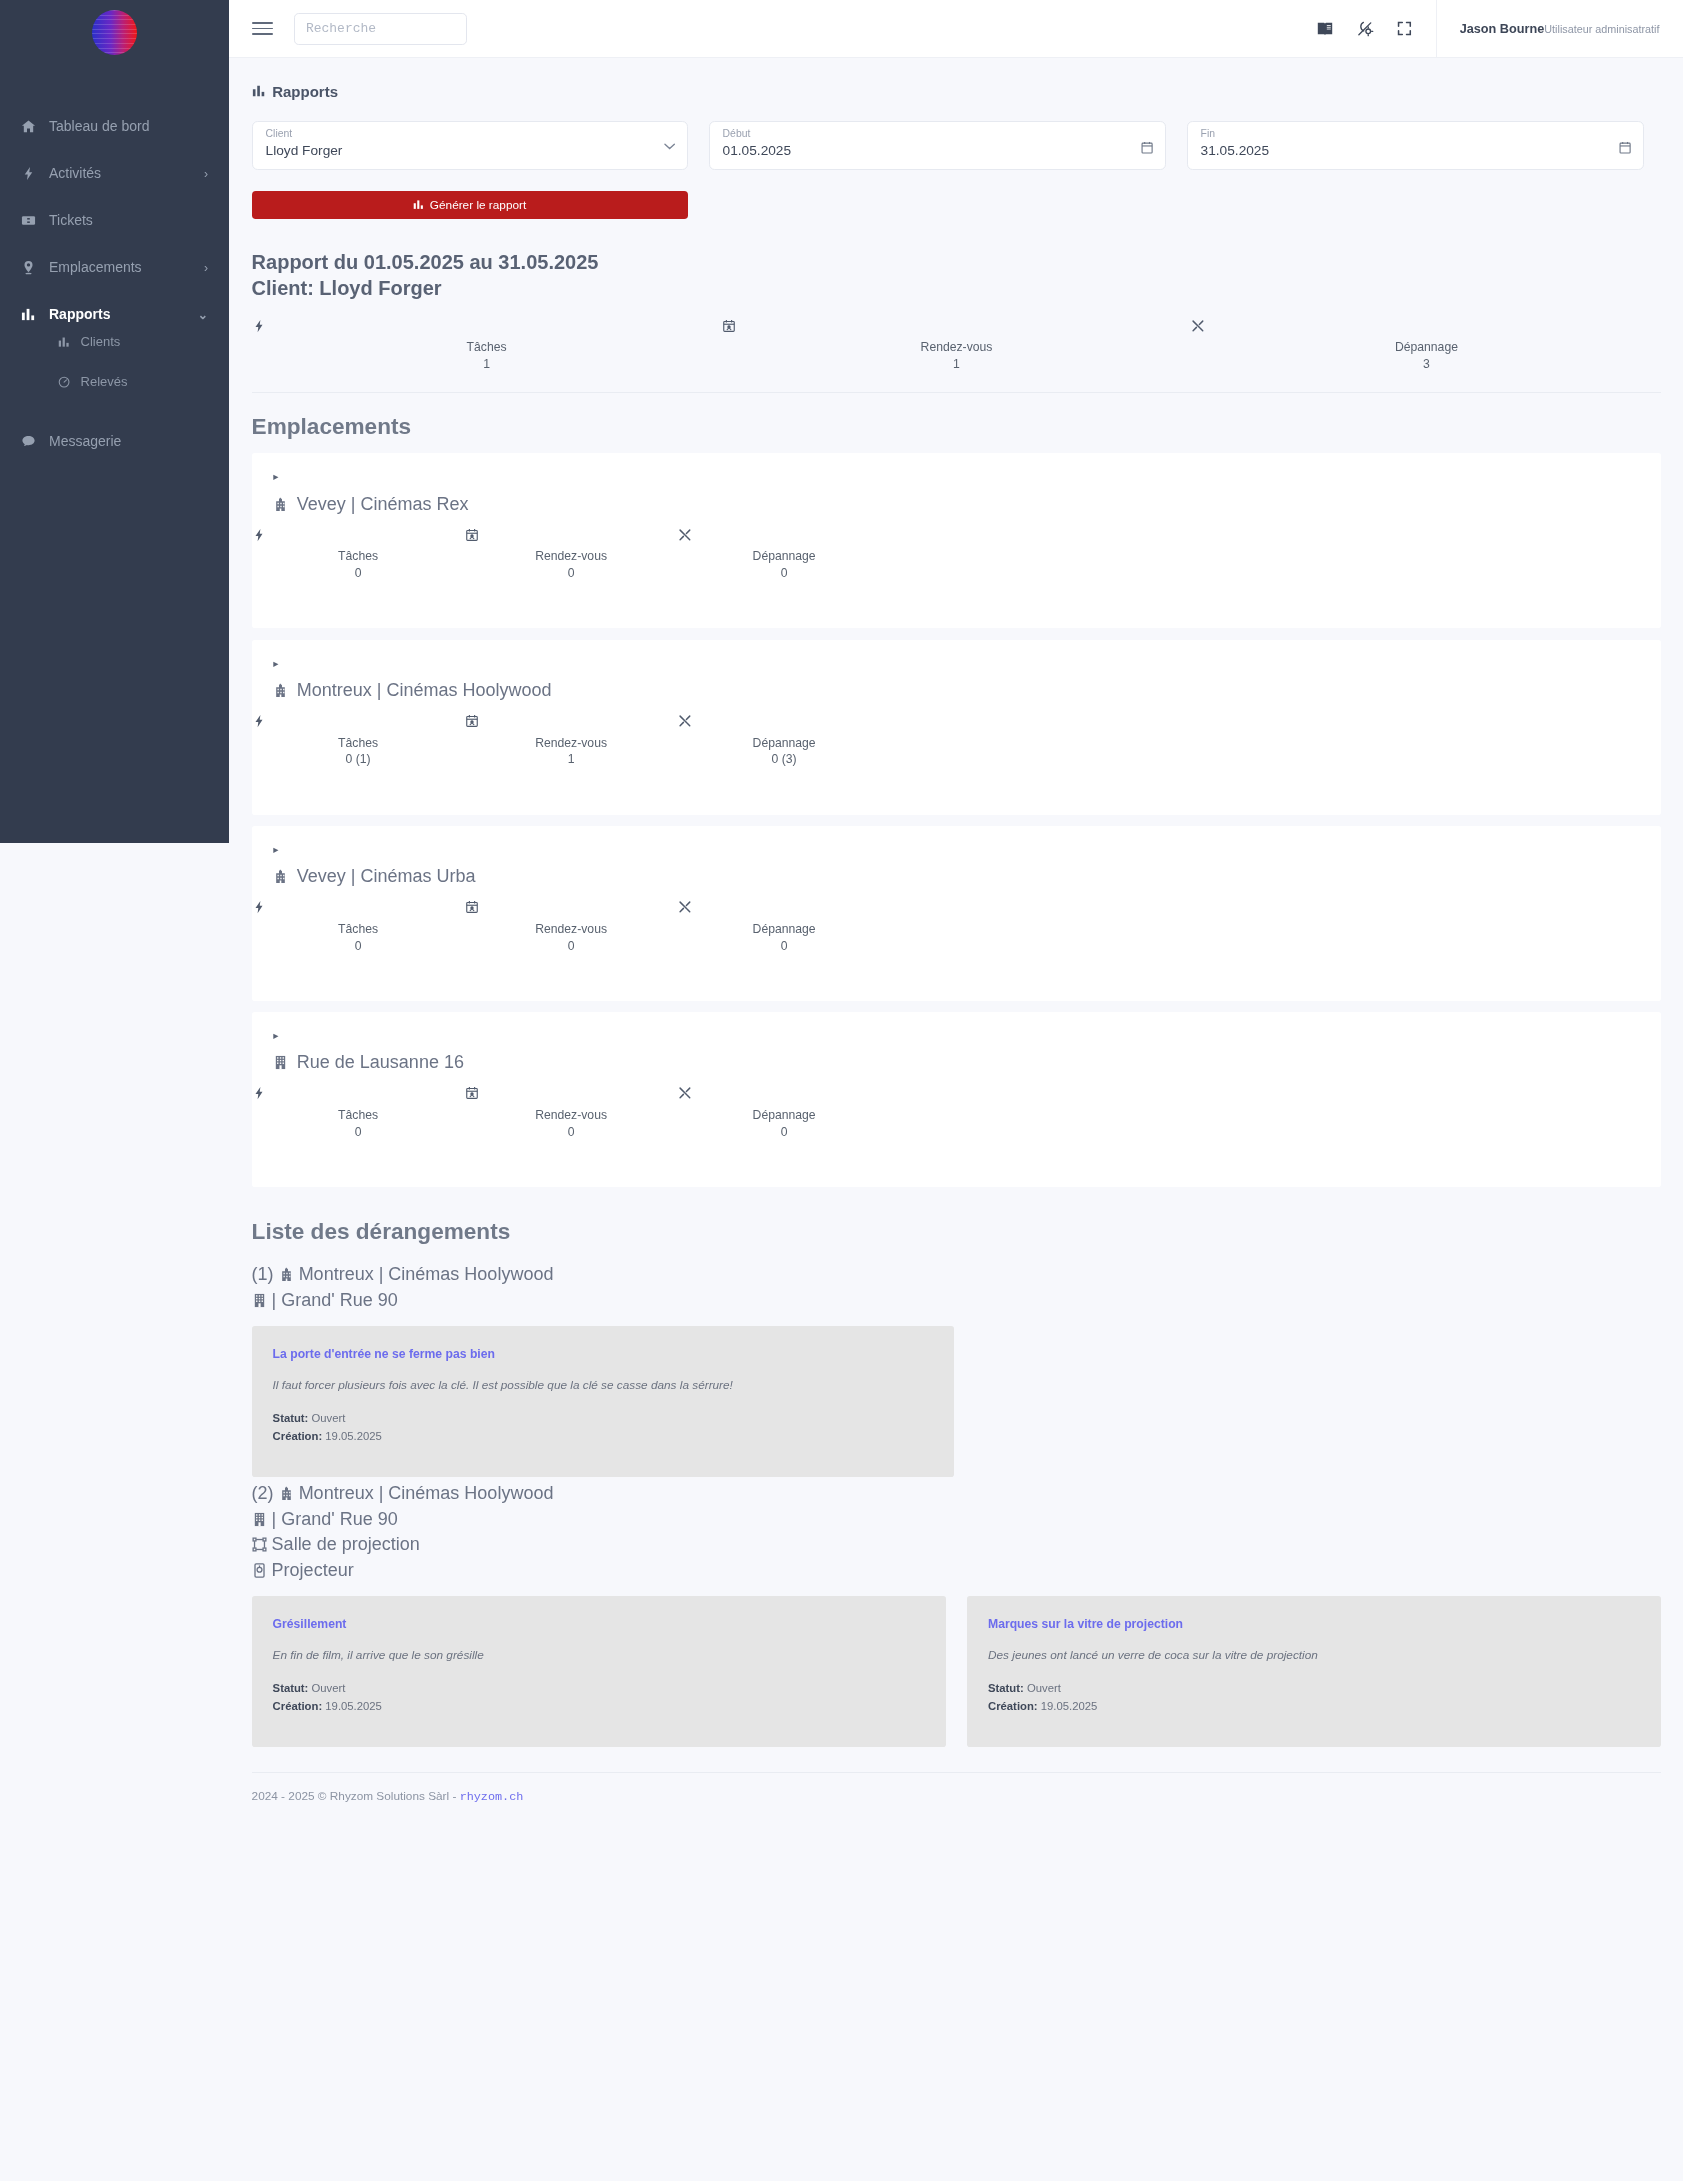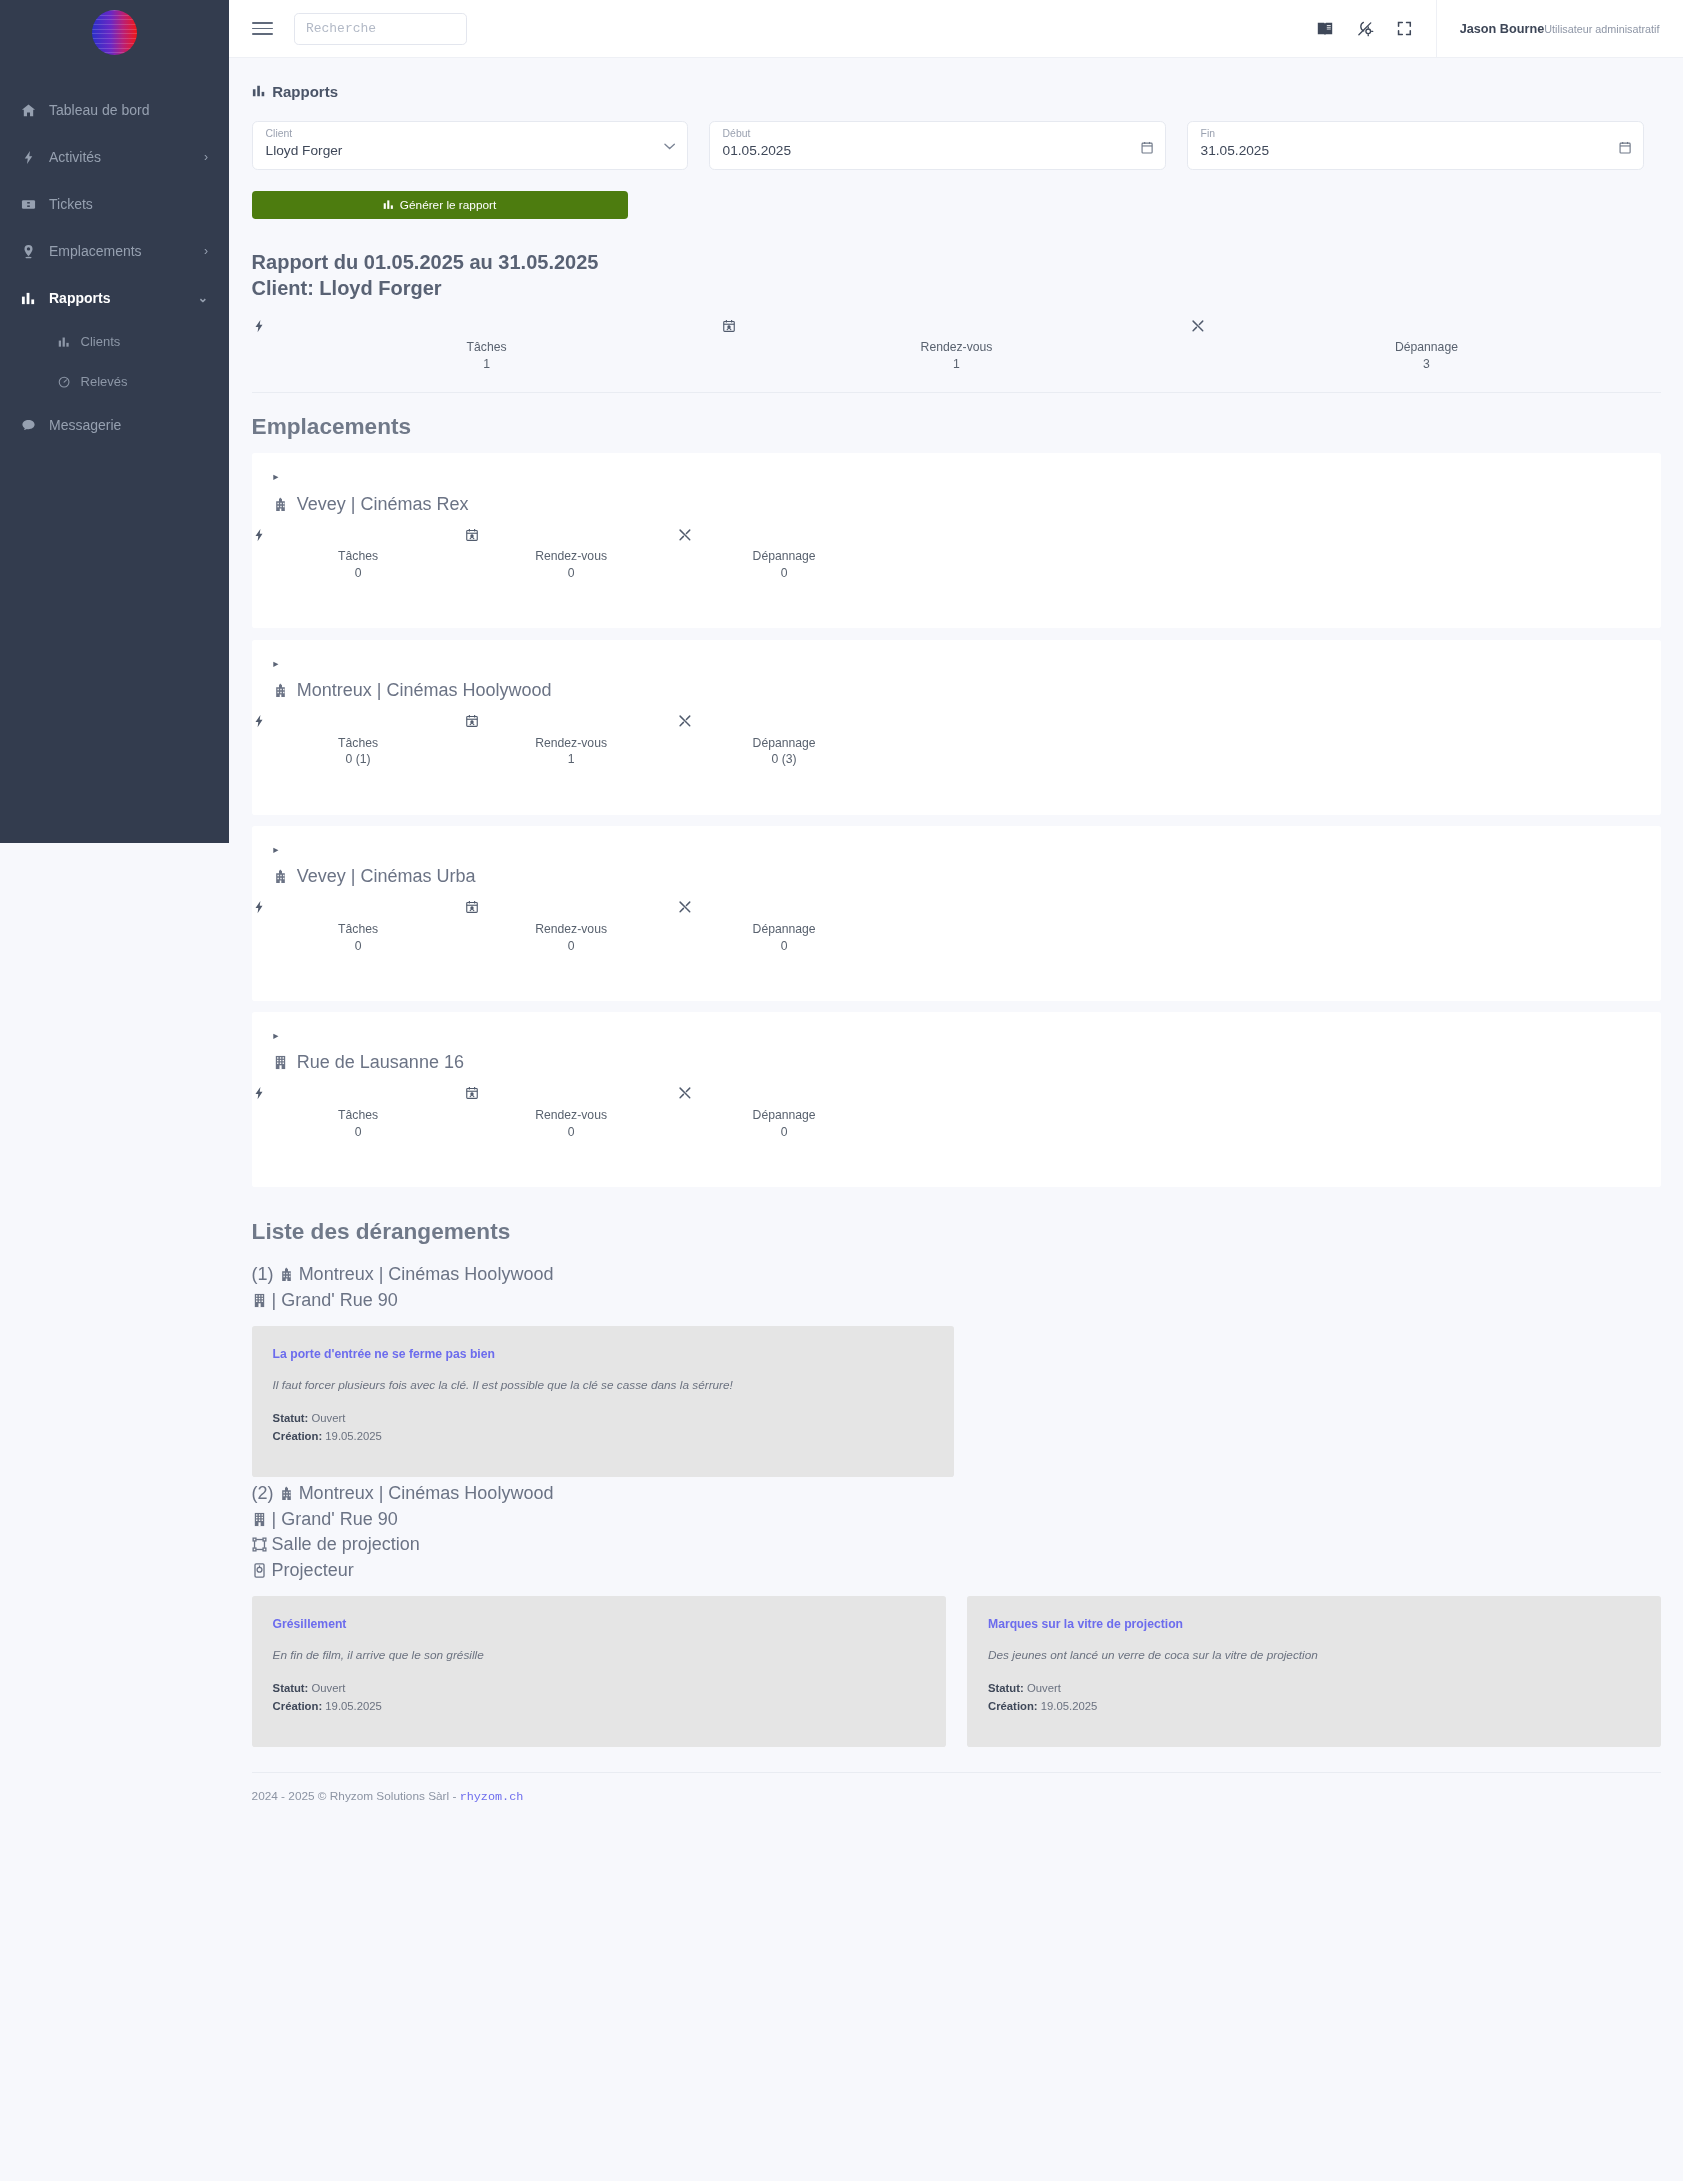--- a/index.html
+++ b/index.html
@@ -23,21 +23,21 @@
     width: 45px; height: 45px; border-radius: 50%;
     background:
       repeating-linear-gradient(to bottom,
         rgba(255,255,255,0.16) 0px, rgba(255,255,255,0.16) 0.9px,
         rgba(0,0,0,0) 0.9px, rgba(0,0,0,0) 4.7px),
       linear-gradient(90deg, #2b2fc9 0%, #6a27c4 42%, #b61f7a 68%, #ef1717 100%);
   }
   .nav { margin-top: 22.6px; }
   .nav-item {
     position: relative;
-    display: flex; align-items: center;
+    display: flex; align-items: flex-end;
     height: 47px; padding-left: 21px;
     color: #96a0b0; font-size: 14px;
     cursor: pointer;
   }
   .nav-item .ic { width: 28px; font-size: 15px; color: #96a0b0; display:inline-flex; align-items:center; }
   .nav-item.active { color: #ffffff; font-weight: bold; }
   .nav-item.active .ic { color: #ffffff; }
   .nav-chev {
     position: absolute; right: 21px; font-size: 12.2px; color: #96a0b0;
   }
@@ -95,22 +95,22 @@
   }
   .field.client { width: 436px; }
   .field.date { width: 457px; }
   .field-label { font-size: 10.4px; color: #9aa1b0; }
   .field-value { font-size: 13.7px; color: #3f4859; margin-top: 3.8px; }
   .field-ic {
     position: absolute; right: 11.3px; top: 50%; transform: translateY(-30%);
     color: #7b8495; font-size: 12.2px;
   }
   .gen-btn {
-    margin: 21px 0 0 22.6px; width: 376px; height: 28px;
-    background: #4d7c0f; color: #fff; border: none; border-radius: 3.8px;
+    margin: 21px 0 0 22.6px; width: 436px; height: 28px;
+    background: #b91c1c; color: #fff; border: none; border-radius: 3.8px;
     font-size: 11.8px; font-family: "Liberation Sans", sans-serif;
     display: flex; align-items: center; justify-content: center; gap: 5.6px;
     cursor: pointer;
   }
 
   .report-title {
     padding: 30px 0 0 22.6px; font-size: 20px; font-weight: bold;
     color: #596274; line-height: 1.33;
   }
 

